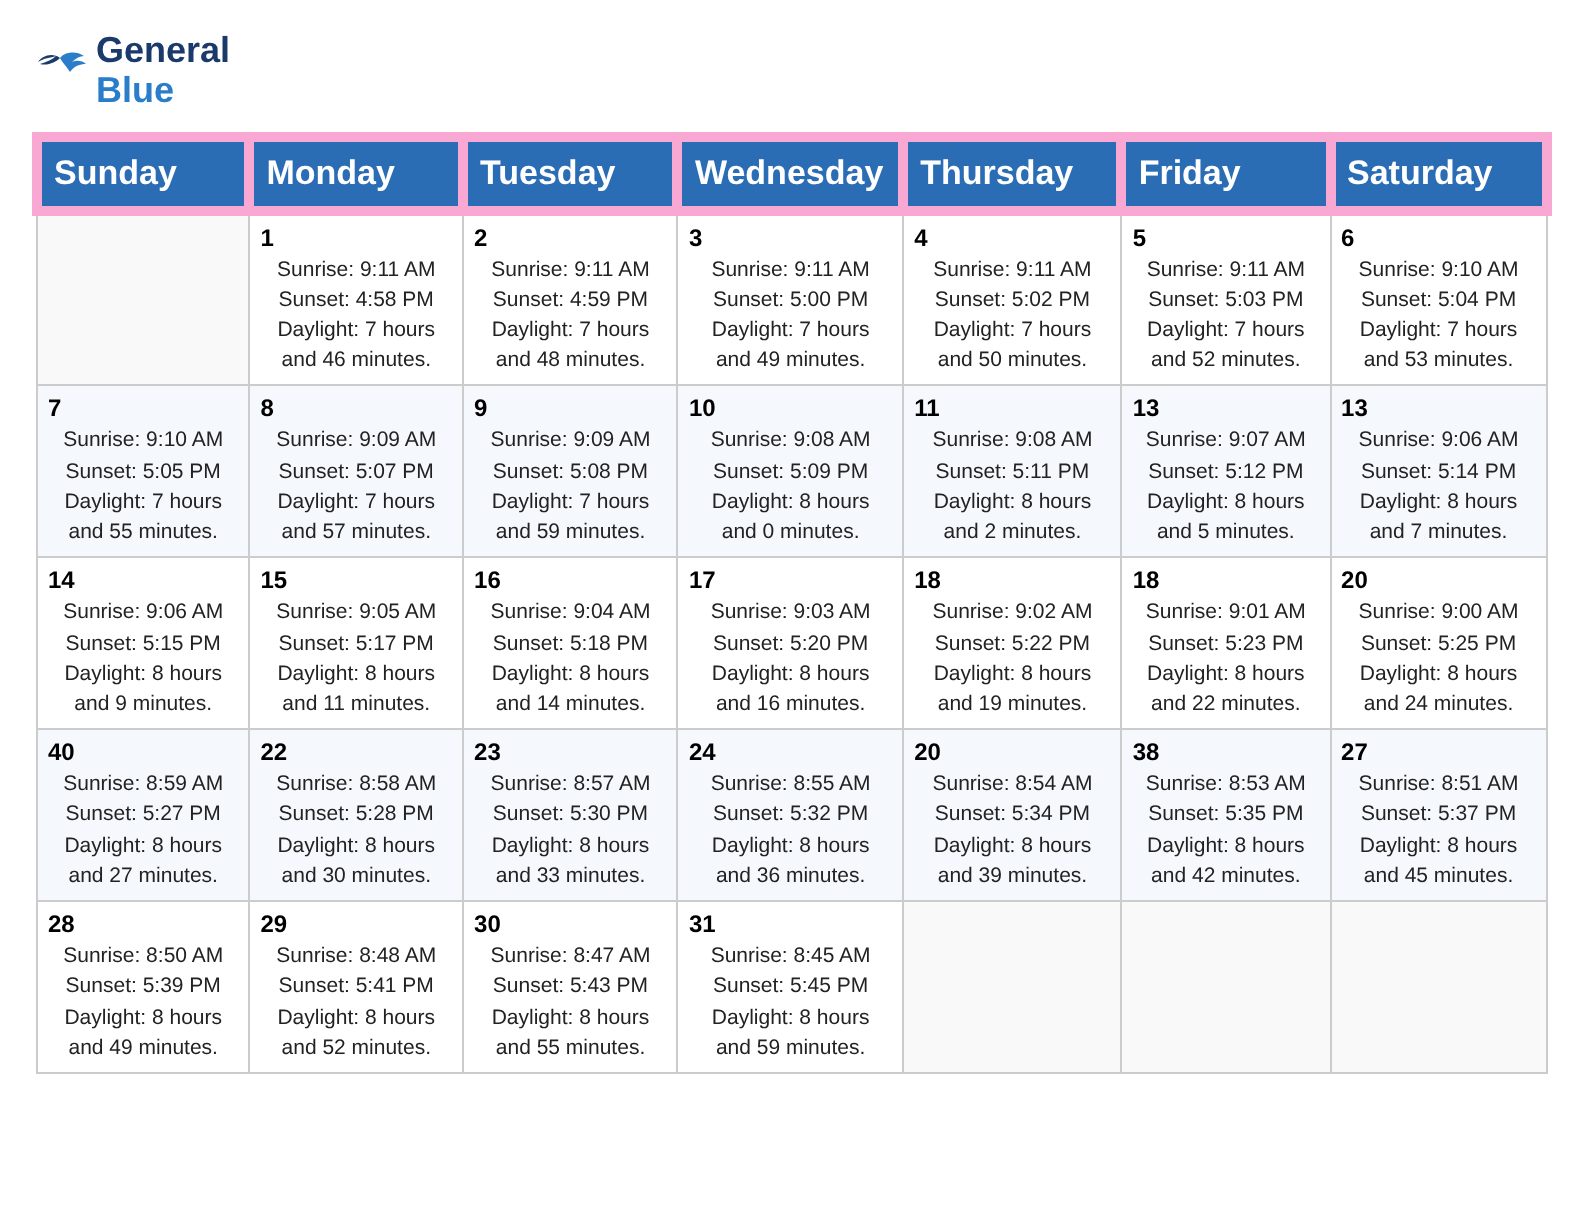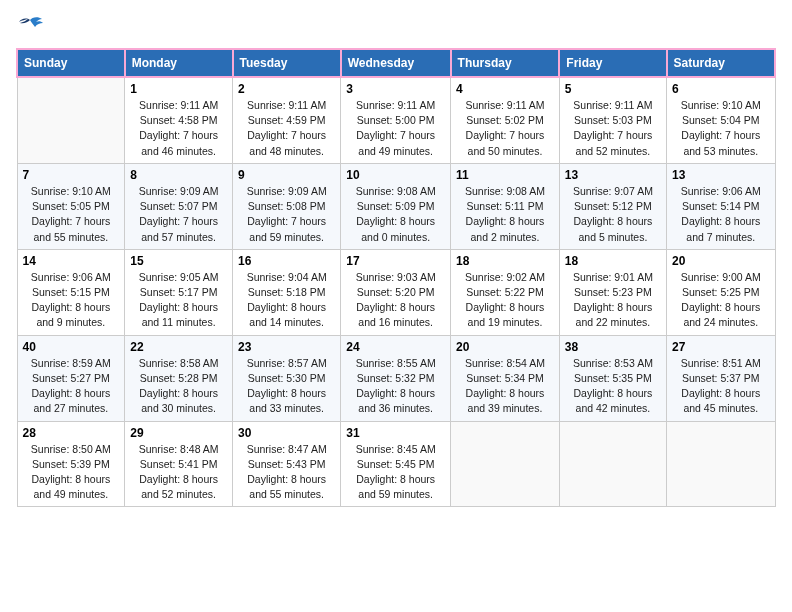--- a/index.html
+++ b/index.html
@@ -50,23 +50,23 @@
     table {
       width: 100%;
       border-collapse: collapse;
       font-size: 11px;
     }
     thead tr th {
       background-color: #2a6db5;
       color: #fff;
       text-align: left;
       padding: 6px 6px;
-      font-size: 12px;
-      font-weight: bold;
-      border: 2px solid #f9a8d4;
+      font-size: 17px;
+      font-weight: bold;
+      border: 5px solid #f9a8d4;
     }
     tbody tr td {
       border: 1px solid #ccc;
       vertical-align: top;
       padding: 4px 5px;
       height: 78px;
       background: #fff;
       width: 113px;
     }
     tbody tr:nth-child(even) td {
@@ -90,20 +90,24 @@
   </style>
 </head>
 <body>
 
 <div class="header">
   <div class="logo">
     <svg class="logo-bird" viewBox="0 0 28 22" xmlns="http://www.w3.org/2000/svg">
       <path d="M14 4 C16 1, 22 0, 26 3 C24 3, 22 4, 20 6 C22 5, 25 5, 27 7 C24 7, 21 8, 19 11 C17 8, 15 6, 14 4Z" fill="#2a7dc9"></path>
       <path d="M14 4 C12 6, 8 8, 4 7 C7 6, 10 5, 12 3 C9 4, 6 4, 3 6 C5 3, 10 1, 14 4Z" fill="#1a3a6b"></path>
     </svg>
+    <div class="logo-text">
+      <div>General</div>
+      <div><span>Blue</span></div>
+    </div>
   </div>
   <div class="title-block">
     <h1></h1>
     <h2></h2>
   </div>
 </div>
 
 <table>
   <thead>
     <tr id="header-row">

